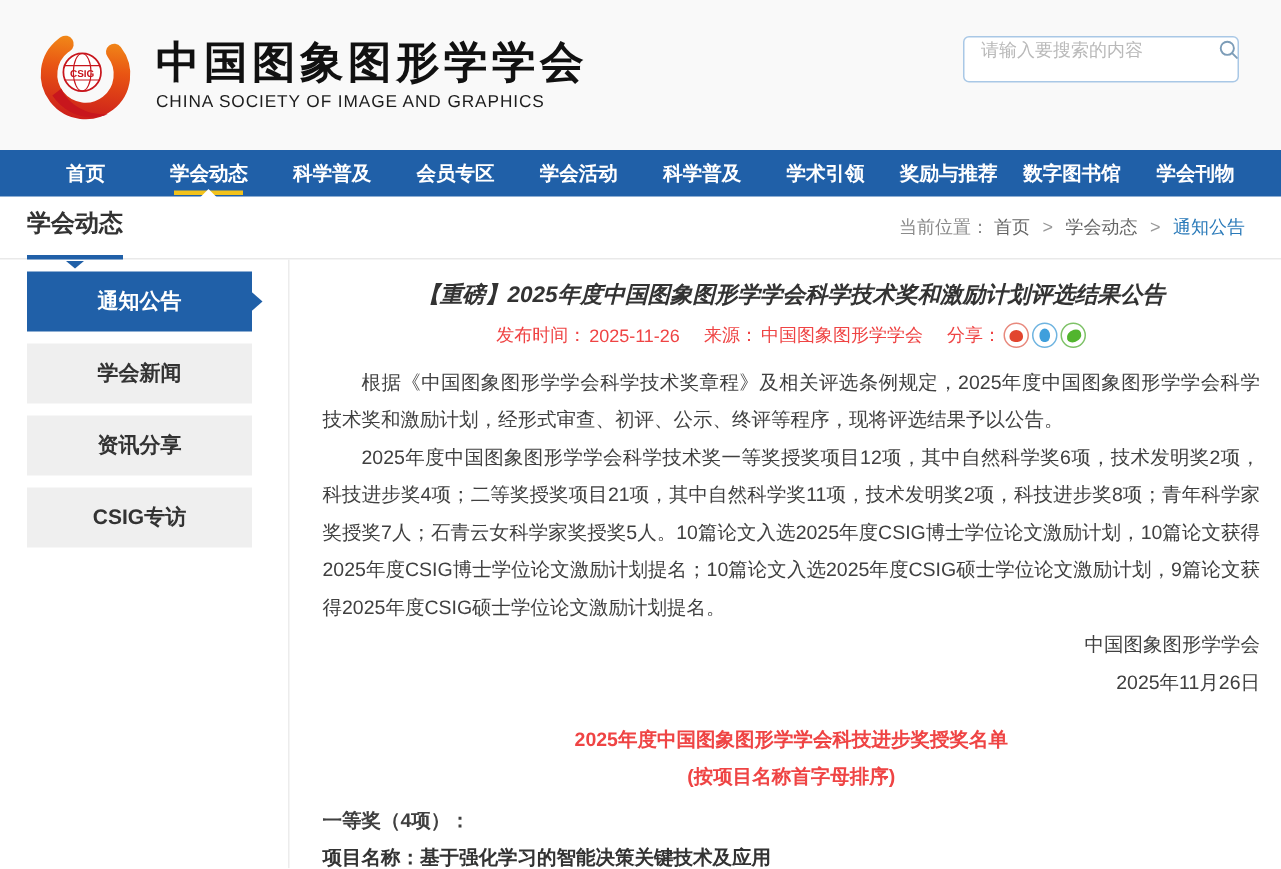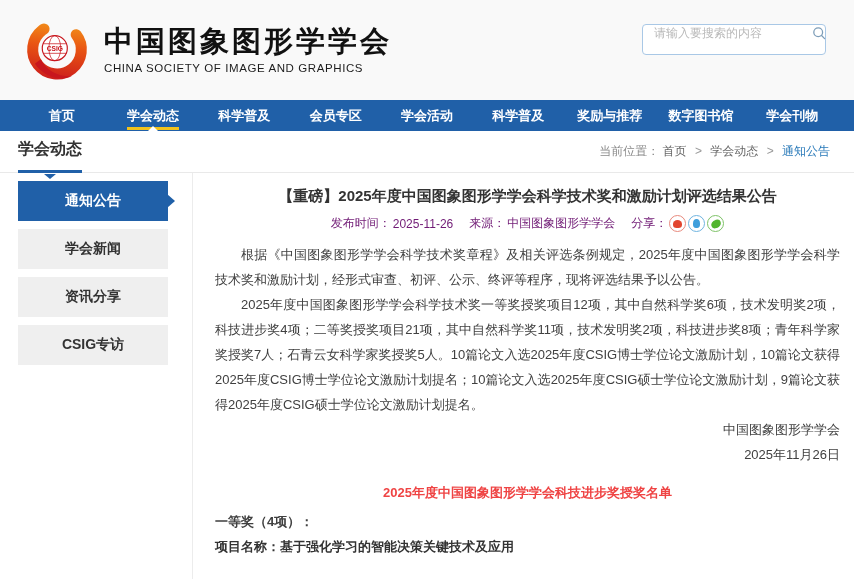--- a/index.html
+++ b/index.html
@@ -91,25 +91,25 @@
     content:""; position:absolute; right:-7px; top:50%; transform:translateY(-50%);
     border-top:7px solid transparent; border-bottom:7px solid transparent;
     border-left:8px solid #2060a8;
   }
 
   .content {
     flex:1; margin-left:24px; border-left:1px solid #ececec;
     padding:12px 14px 0 22px; overflow:hidden;
   }
   .art-title {
-    text-align:center; font-size:15px; font-weight:bold; color:#333; margin:2px 0 9px;
+    text-align:center; font-size:15px; font-weight:bold; color:#333; margin:2px 0 9px;font-style:italic;
   }
   .art-meta {
     display:flex; justify-content:center; align-items:center; gap:2px;
-    font-size:12px; color:#701a75;
+    font-size:12px; color:#ef4444;
   }
   .art-meta .gap { width:12px; }
   .share-ic {
     width:17px; height:17px; border-radius:50%; border:1px solid;
     display:inline-flex; align-items:center; justify-content:center; cursor:pointer;
   }
   .share-ic.weibo { border-color:#e8897d; }
   .share-ic.weibo .dot { width:9px; height:8px; background:#e2452f; border-radius:55% 55% 45% 45%; }
   .share-ic.qq { border-color:#6fb4e0; }
   .share-ic.qq .dot { width:7px; height:9px; background:#3f9fdc; border-radius:50% 50% 42% 42%; }
@@ -161,20 +161,21 @@
     </div>
   </div>
 
   <div class="navbar">
     <div class="nav-item">首页</div>
     <div class="nav-item active">学会动态</div>
     <div class="nav-item">科学普及</div>
     <div class="nav-item">会员专区</div>
     <div class="nav-item">学会活动</div>
     <div class="nav-item">科学普及</div>
+    <div class="nav-item">学术引领</div>
     <div class="nav-item">奖励与推荐</div>
     <div class="nav-item">数字图书馆</div>
     <div class="nav-item">学会刊物</div>
   </div>
 
   <div class="section-row">
     <div class="section-title">
       <span>学会动态</span>
       <span class="bar"></span>
       <span class="caret"></span>
@@ -220,20 +221,21 @@
           </span>
       </div>
 
       <div class="art-body">
         <p>根据《中国图象图形学学会科学技术奖章程》及相关评选条例规定，2025年度中国图象图形学学会科学技术奖和激励计划，经形式审查、初评、公示、终评等程序，现将评选结果予以公告。</p>
         <p>2025年度中国图象图形学学会科学技术奖一等奖授奖项目12项，其中自然科学奖6项，技术发明奖2项，科技进步奖4项；二等奖授奖项目21项，其中自然科学奖11项，技术发明奖2项，科技进步奖8项；青年科学家奖授奖7人；石青云女科学家奖授奖5人。10篇论文入选2025年度CSIG博士学位论文激励计划，10篇论文获得2025年度CSIG博士学位论文激励计划提名；10篇论文入选2025年度CSIG硕士学位论文激励计划，9篇论文获得2025年度CSIG硕士学位论文激励计划提名。</p>
         <div class="signature">中国图象图形学学会</div>
         <div class="signature">2025年11月26日</div>
 
         <div class="centered-bold list-title">2025年度中国图象图形学学会科技进步奖授奖名单</div>
+        <div class="centered-bold">(按项目名称首字母排序)</div>
 
         <div class="grade">一等奖（4项）：</div>
 
         <div class="proj">
           <b>项目名称：</b><b>基于强化学习的智能决策关键技术及应用</b>
         </div>
 
       </div>
     </div>
   </div>

